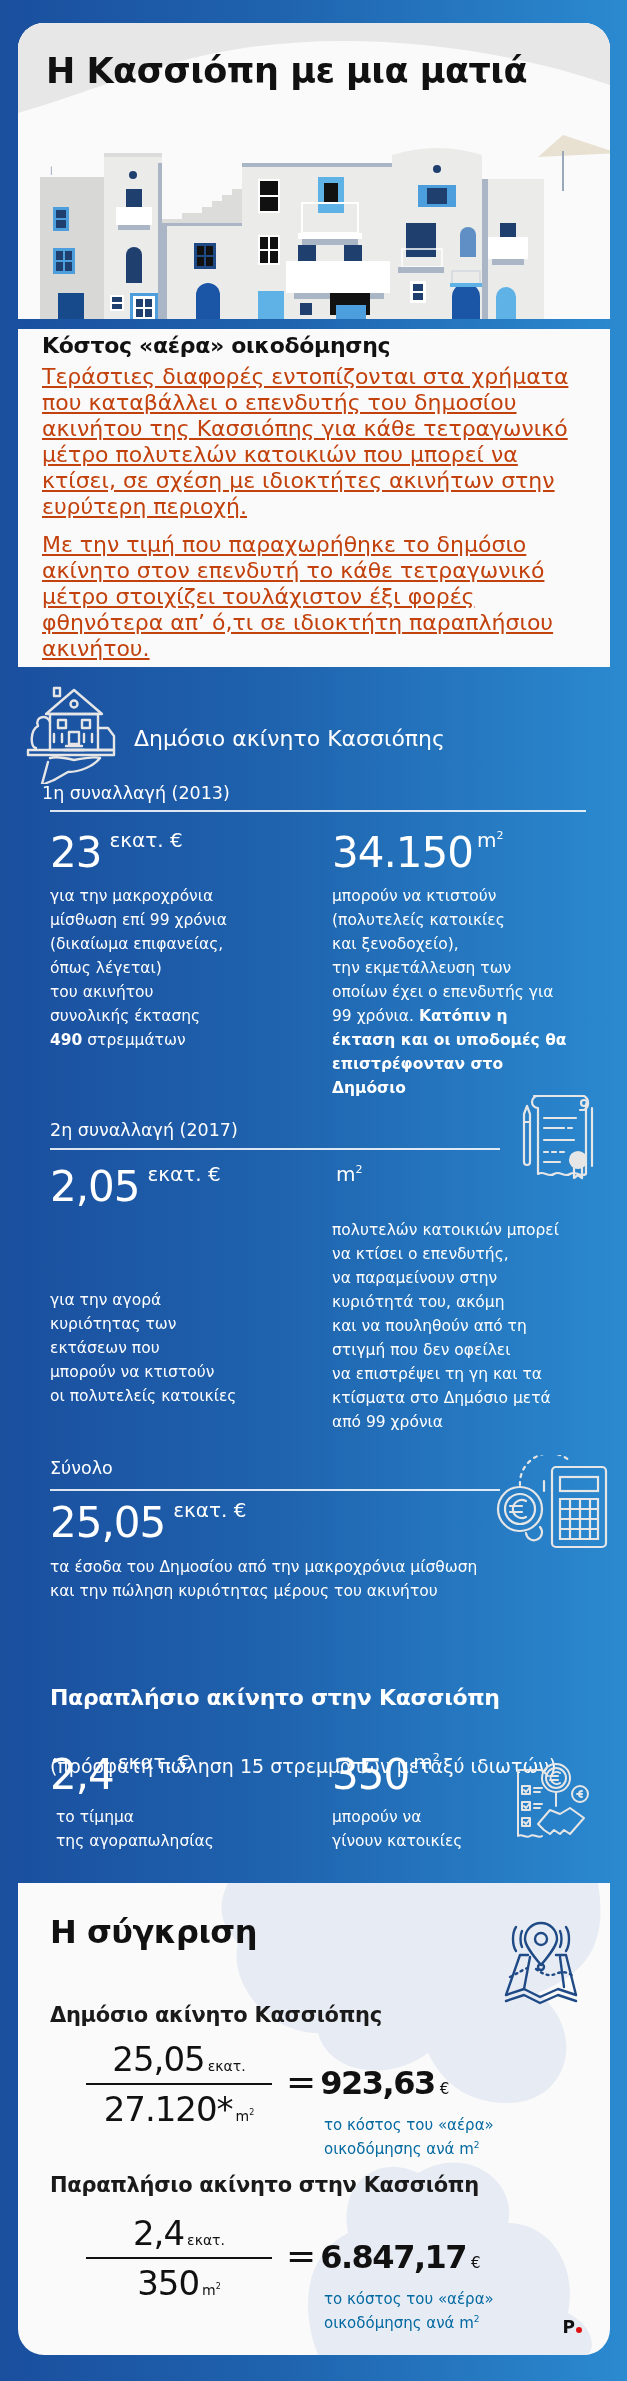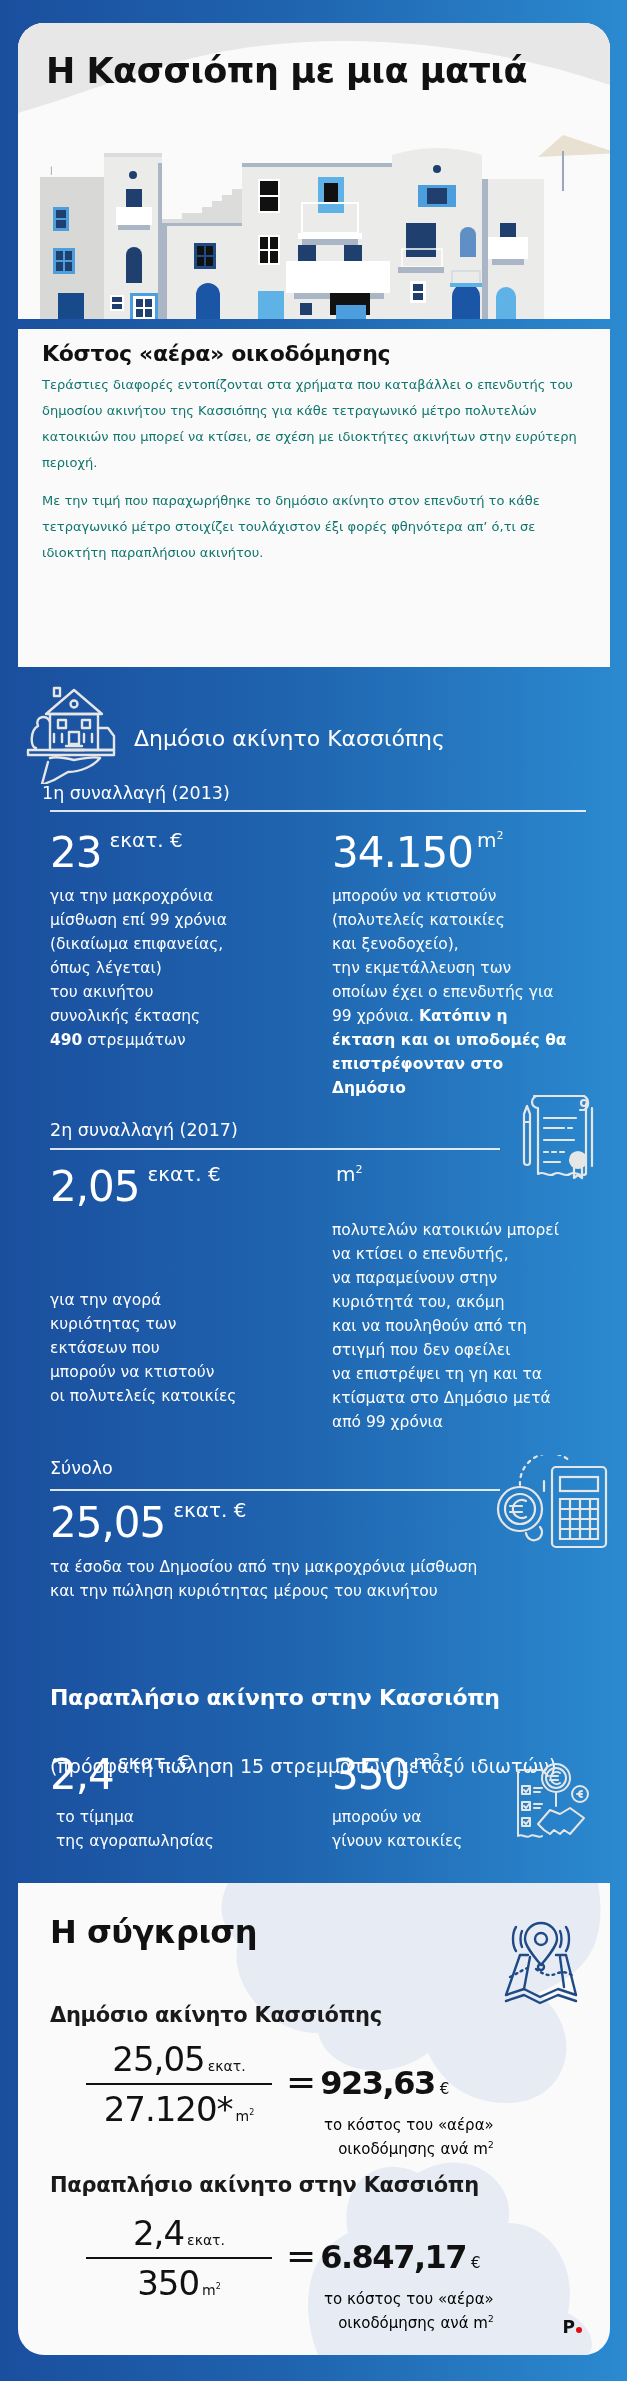--- a/index.html
+++ b/index.html
@@ -29,27 +29,27 @@
     font-family: "DejaVu Sans", sans-serif;
     font-weight: bold; font-size: 35px; color: #111;
     letter-spacing: -0.5px;
   }
   .town { position: absolute; left: 0; top: 110px; width: 592px; height: 186px; }
 
   
   .intro {
     left: 18px; top: 329px; width: 592px; height: 338px;
     background: #fafafa; color: #111;
-    padding: 12px 24px 0 24px;
+    padding: 4px 24px 0 24px;
   }
   .intro h2 {
     font-size: 22px; font-weight: bold; margin-bottom: 6px; letter-spacing: -0.3px;
   }
   .intro p {
-    font-size: 13px; line-height: 26px; margin-bottom: 12px; color: #0f766e;
+    font-size: 22px; line-height: 26px; margin-bottom: 12px; color: #c2410c; text-decoration: underline;
   }
 
   
   .section-head {
     left: 26px; top: 684px; display: flex; align-items: center;
   }
   .section-head .label {
     font-size: 22px; margin-left: 18px; color: #fff; margin-top: 8px;
   }
   .txn-title {
@@ -100,21 +100,21 @@
   .frac .n { font-size: 34px; letter-spacing: -1px; }
   .frac .u { font-size: 14px; margin-left: 3px; }
   .frac .bar { height: 1.5px; background: #111; margin: 4px 0; }
   .eq {
     position: absolute; display: flex; align-items: baseline; color: #111;
   }
   .eq .sign { font-size: 36px; margin-right: 4px; }
   .eq .val { font-size: 32px; letter-spacing: -1.5px; font-weight: bold; }
   .eq .cur { font-size: 15px; margin-left: 5px; }
   .eq-cap {
-    position: absolute; font-size: 15px; line-height: 20px; color: #000000; text-align: right;
+    position: absolute; font-size: 15px; line-height: 20px; color: #0369a1; text-align: left;
   }
   .logo {
     position: absolute; right: 28px; bottom: 18px;
     font-weight: bold; font-size: 17px; color: #111;
   }
   .logo .dot {
     display: inline-block; width: 6px; height: 6px; background: #e01010; border-radius: 50%;
     margin-left: 1px;
   }
 </style>

